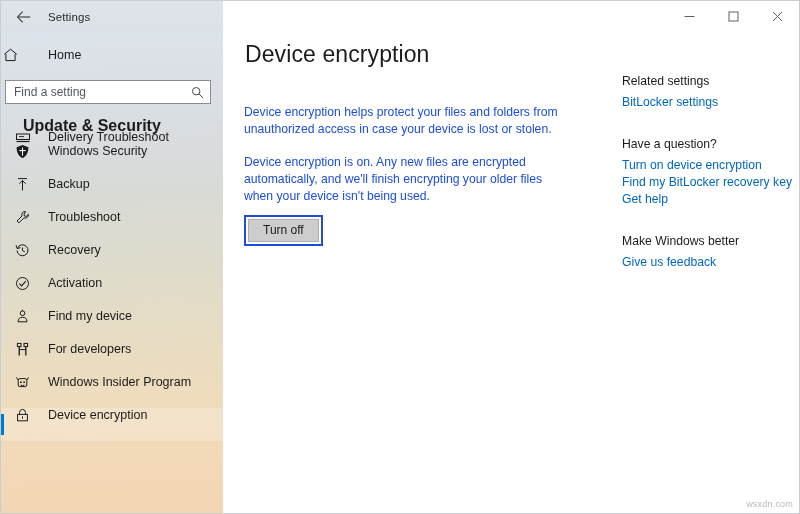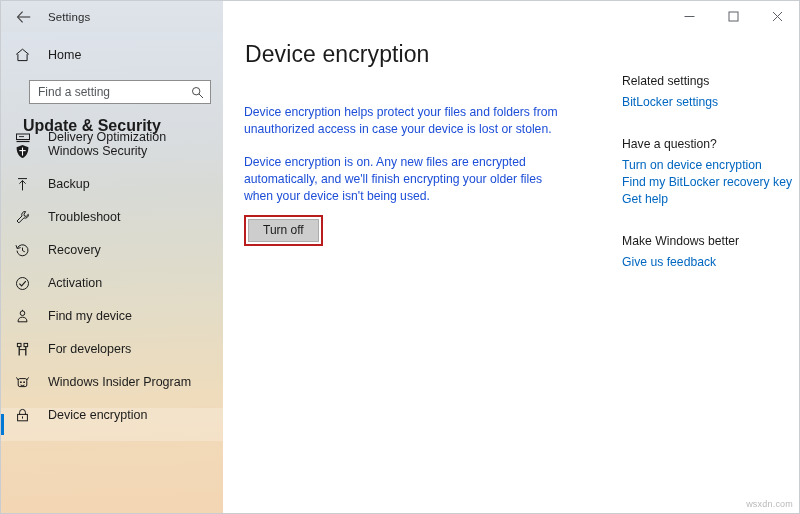--- a/index.html
+++ b/index.html
@@ -90,32 +90,33 @@
   .sidebar-inner {
     position: relative;
     width: 100%;
     height: 100%;
   }
   .home-row {
     height: 30px;
     display: flex;
     align-items: center;
     margin-top: 8px;
-    padding-left: 14px;
-    cursor: default;
+    padding-left: 2px;
+    cursor: default;
+    gap: 12px;
   }
   .home-icon { width: 22px; display: flex; align-items: center; }
   .home-label {
     font-size: 12.5px;
     color: #1b1b1b;
     margin-left: 11px;
   }
 
   .search-wrap {
-    margin: 10px 12px 0 28px;
+    margin: 10px 12px 0 4px;
   }
   .search-box {
     position: relative;
     height: 24px;
     background: #ffffff;
     border: 1px solid #8d8d8d;
     display: flex;
     align-items: center;
     box-sizing: border-box;
   }
@@ -215,21 +216,21 @@
   .para {
     font-size: 12.2px;
     line-height: 17px;
     color: #1d4ed8;
     margin: 0 0 16px 0;
   }
   .para.second { margin-bottom: 10px; }
 
   .turnoff-annot {
     display: inline-block;
-    border: 2px solid #b91c1c;
+    border: 2px solid #1d4ed8;
     padding: 2px;
   }
   .turnoff-btn {
     display: block;
     min-width: 56px;
     height: 23px;
     padding: 0 14px;
     background: #cdcdcd;
     border: 1px solid #adadad;
     font-family: "Liberation Sans", sans-serif;
@@ -340,21 +341,21 @@
       <div class="nav-list">
 
         <div class="nav-item clipped">
           <span class="nav-ico">
             <svg width="16" height="14" viewBox="0 0 16 14" aria-hidden="true">
               <rect x="1.5" y="4" width="13" height="5.5" fill="none" stroke="#1b1b1b" stroke-width="1"></rect>
               <line x1="1.5" y1="11.5" x2="14.5" y2="11.5" stroke="#1b1b1b" stroke-width="1.2"></line>
               <line x1="4" y1="6.6" x2="9" y2="6.6" stroke="#1b1b1b" stroke-width=".9"></line>
             </svg>
           </span>
-          <span class="nav-label">Delivery Optimization</span>
+          <span class="nav-label">Delivery Troubleshoot</span>
         </div>
 
         <div class="nav-item">
           <span class="nav-ico">
             <svg width="15" height="15" viewBox="0 0 15 15" aria-hidden="true">
               <path d="M7.5 1 L13.4 3.2 C13.4 9 11 12.6 7.5 14 C4 12.6 1.6 9 1.6 3.2 Z" fill="#1b1b1b"></path>
               <path d="M7.5 3.5 L7.5 11.6" stroke="#ffffff" stroke-width="1.1"></path>
               <path d="M4.3 6.6 L10.7 6.6" stroke="#ffffff" stroke-width="1.1"></path>
             </svg>
           </span>

